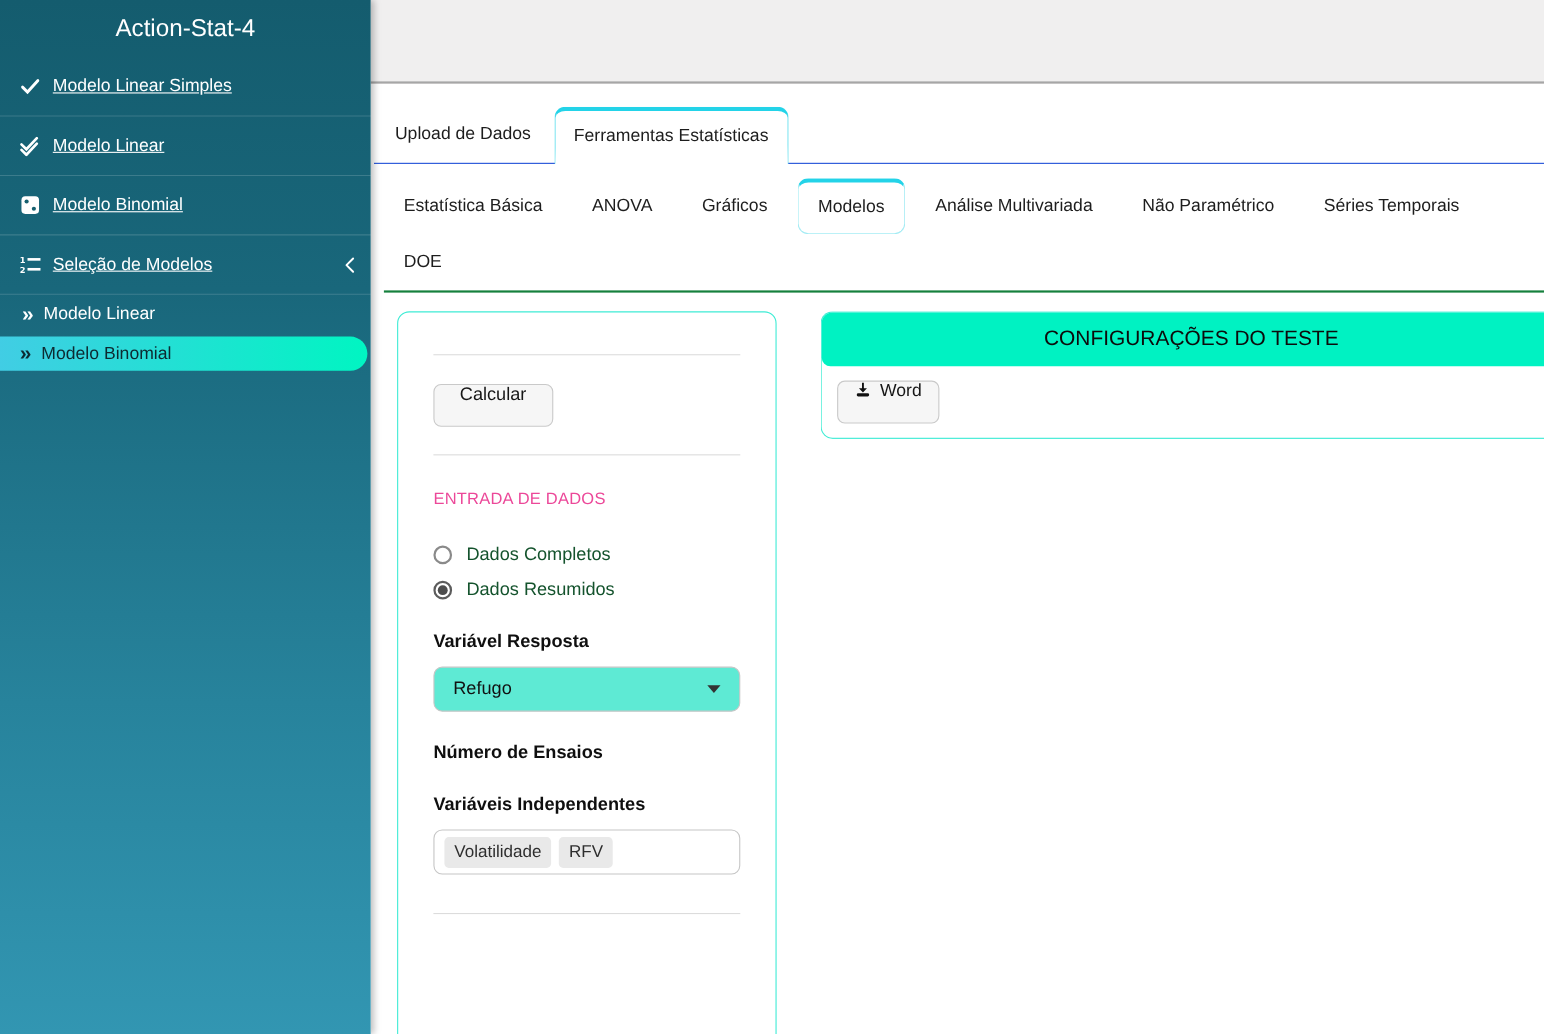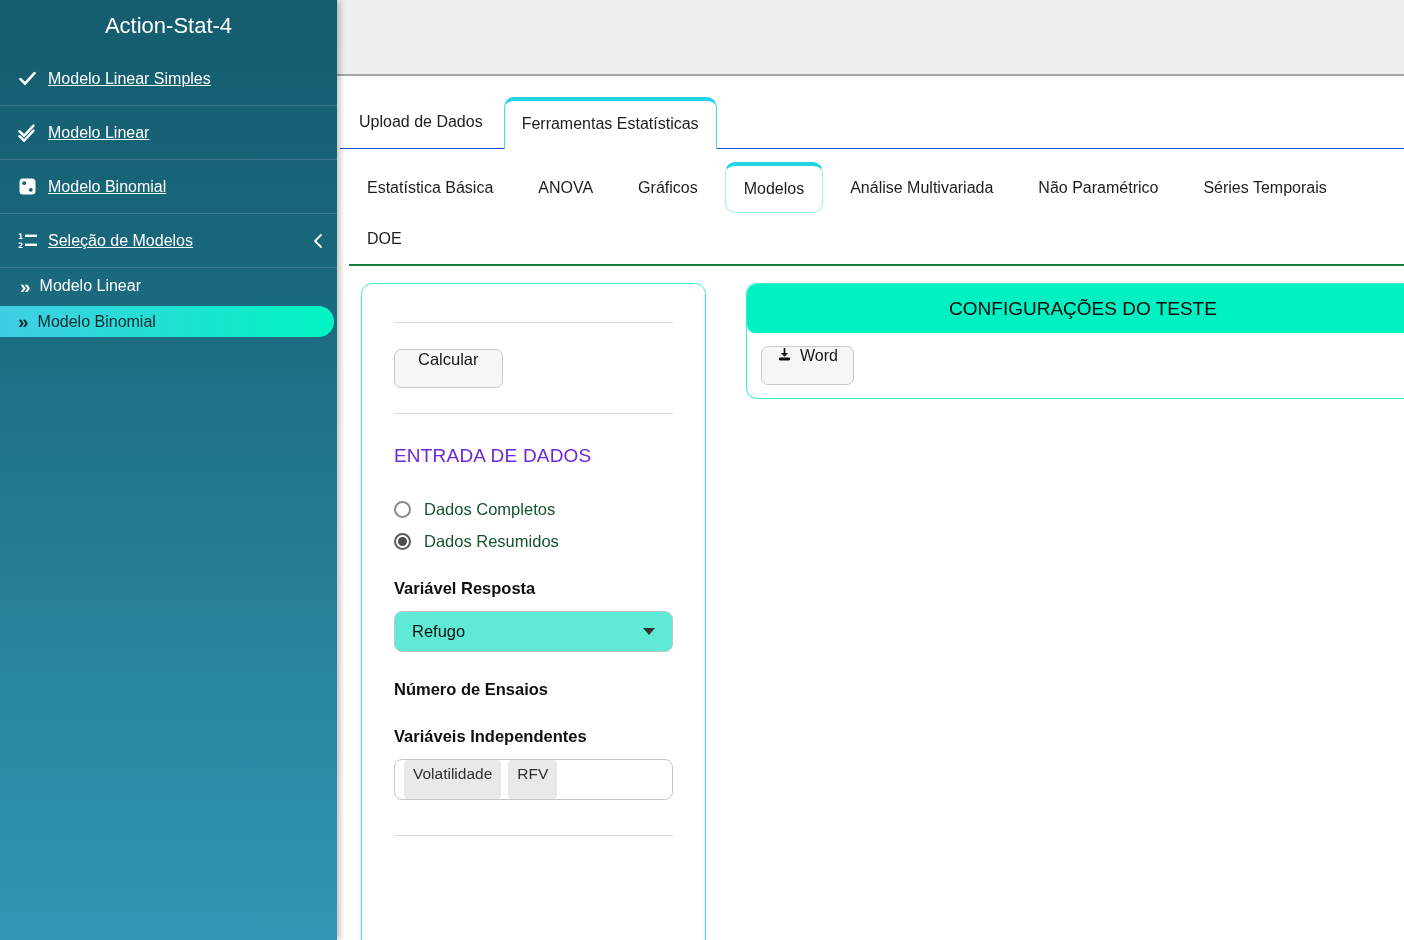--- a/index.html
+++ b/index.html
@@ -113,21 +113,21 @@
 
   .btn {
     display: inline-flex; gap: 8px;
     background: #f6f6f6; border: 1px solid #c9c9c9; border-radius: 7px;
     font-size: 16.5px; color: #161616; cursor: pointer;
     font-family: "Liberation Sans", "DejaVu Sans", sans-serif;
   }
   .btn-calc { height: 39px; padding: 0 23px; margin-top: 26px; }
   .btn-word { height: 39px; padding: 0 15px; font-size: 16px; }
 
-  .section-heading { margin-top: 31px; font-size: 19px; color: #6d28d9; letter-spacing: 0.2px; }
+  .section-heading { margin-top: 31px; font-size: 15px; color: #ec4899; letter-spacing: 0.2px; }
 
   .radio-group { margin-top: 33px; }
   .radio-row { display: flex; align-items: center; gap: 13px; margin-bottom: 13px; cursor: pointer; }
   .radio-circle {
     width: 17px; height: 17px; border-radius: 50%;
     border: 2px solid #8a8a8a; background: #fff; flex: 0 0 17px;
     display: inline-flex; align-items: center; justify-content: center;
   }
   .radio-row.checked .radio-circle { border-color: #5c5c5c; }
   .radio-row.checked .radio-circle::after {
@@ -141,21 +141,21 @@
     display: flex; align-items: center; justify-content: space-between;
     padding: 0 17px; font-size: 16.5px; color: #111; cursor: pointer; background: #5eead4;
   }
   .caret-down {
     width: 0; height: 0;
     border-left: 6px solid transparent; border-right: 6px solid transparent;
     border-top: 7px solid #333;
   }
   .tags-box {
     margin-top: 13px; height: 41px; border: 1px solid #c6c6c6; border-radius: 8px;
-    display: flex; gap: 7px; padding: 0 9px; background: #fff; cursor: text;
+    display: flex; align-items: center; gap: 7px; padding: 0 9px; background: #fff; cursor: text;
   }
   .tag {
     background: #e9e9e9; border-radius: 4px; padding: 5px 9px;
     font-size: 15.5px; color: #2e2e2e; cursor: pointer; white-space: nowrap;
   }
 
   svg { display: block; }
 </style>
 </head>
 <body>

